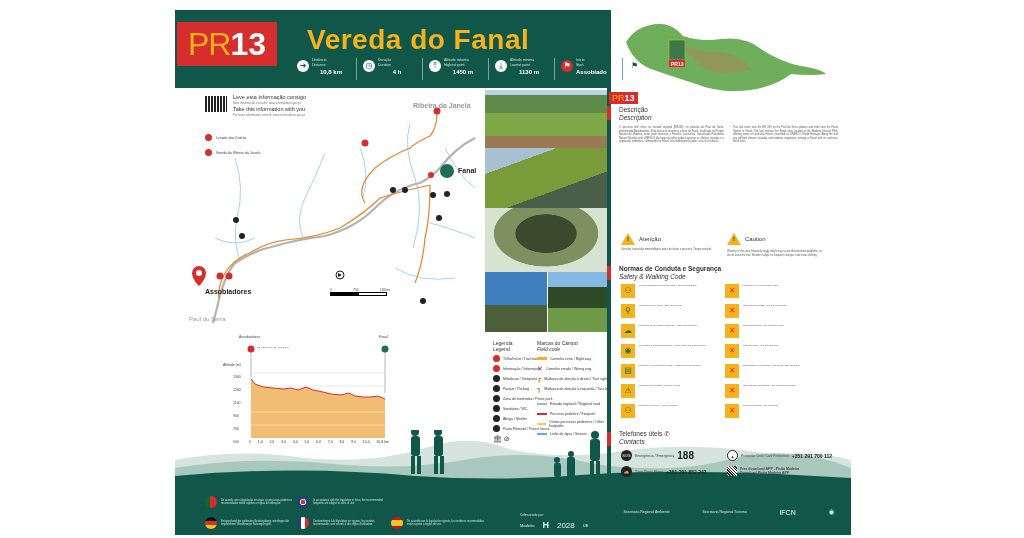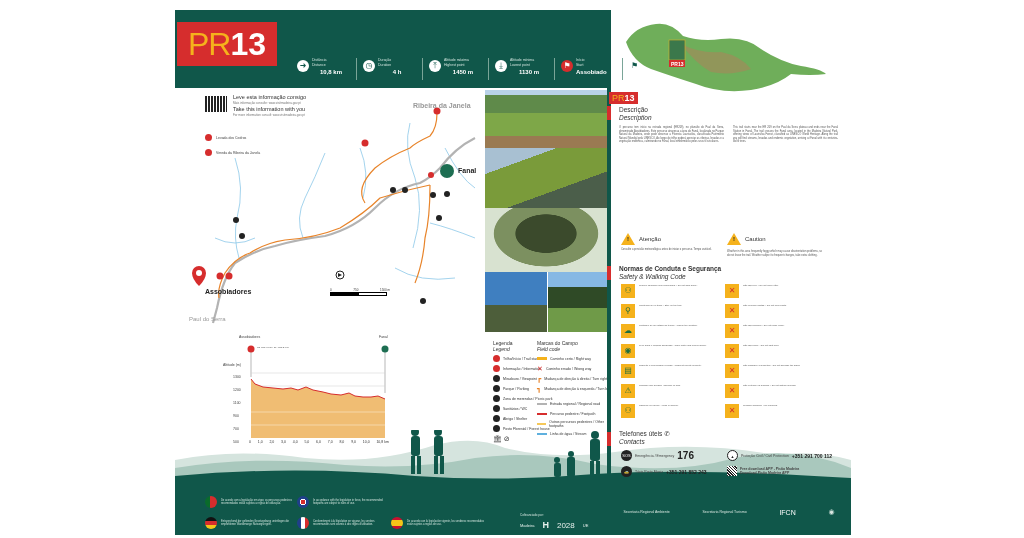--- a/index.html
+++ b/index.html
@@ -82,20 +82,21 @@
 </head>
 <body>
 
 <div class="board">
 
   <div class="header">
     <div class="pr-badge">
       <span class="pr">PR</span>
       <span class="num">13</span>
     </div>
+    <div class="title">Vereda do Fanal</div>
     <div class="stats">
       <div class="stat">
         <div class="stat-icon">➜</div>
         <div>
             <div class="stat-txt"><span>Distância</span><br><span>Distance</span></div>
             <div class="stat-val">10,8 km</div>
           </div>
       </div>
       <div class="stat">
         <div class="stat-icon">◷</div>
@@ -457,21 +458,21 @@
           <div class="code-ic red">✕</div>
           <div class="code-txt">Proibido acampar. / No camping.</div>
         </div>
     </div>
 
     <div class="sec-mark" style="top:422px;height:14px;"></div>
     <div class="sec-title" style="left:12px;top:420px;"><span>Telefones úteis</span> <span>✆</span><br><i>Contacts</i></div>
     <div class="ct" style="left:14px;top:440px;">
       <div class="ct-ic">SOS</div>
       <div class="ct-lbl">Emergência / Emergency</div>
-      <div class="ct-num">176</div>
+      <div class="ct-num">188</div>
     </div>
     <div class="ct" style="left:120px;top:440px;">
       <div class="ct-ic" style="background:#fff;border:1px solid #222;color:#222;">▲</div>
       <div class="ct-lbl">Proteção Civil / Civil Protection</div>
       <div class="ct-num sm">+351 291 700 112</div>
     </div>
     <div class="ct" style="left:14px;top:456px;">
       <div class="ct-ic">🚕</div>
       <div class="ct-lbl">Táxis Porto Moniz</div>
       <div class="ct-num sm">+351 291 852 243</div>

